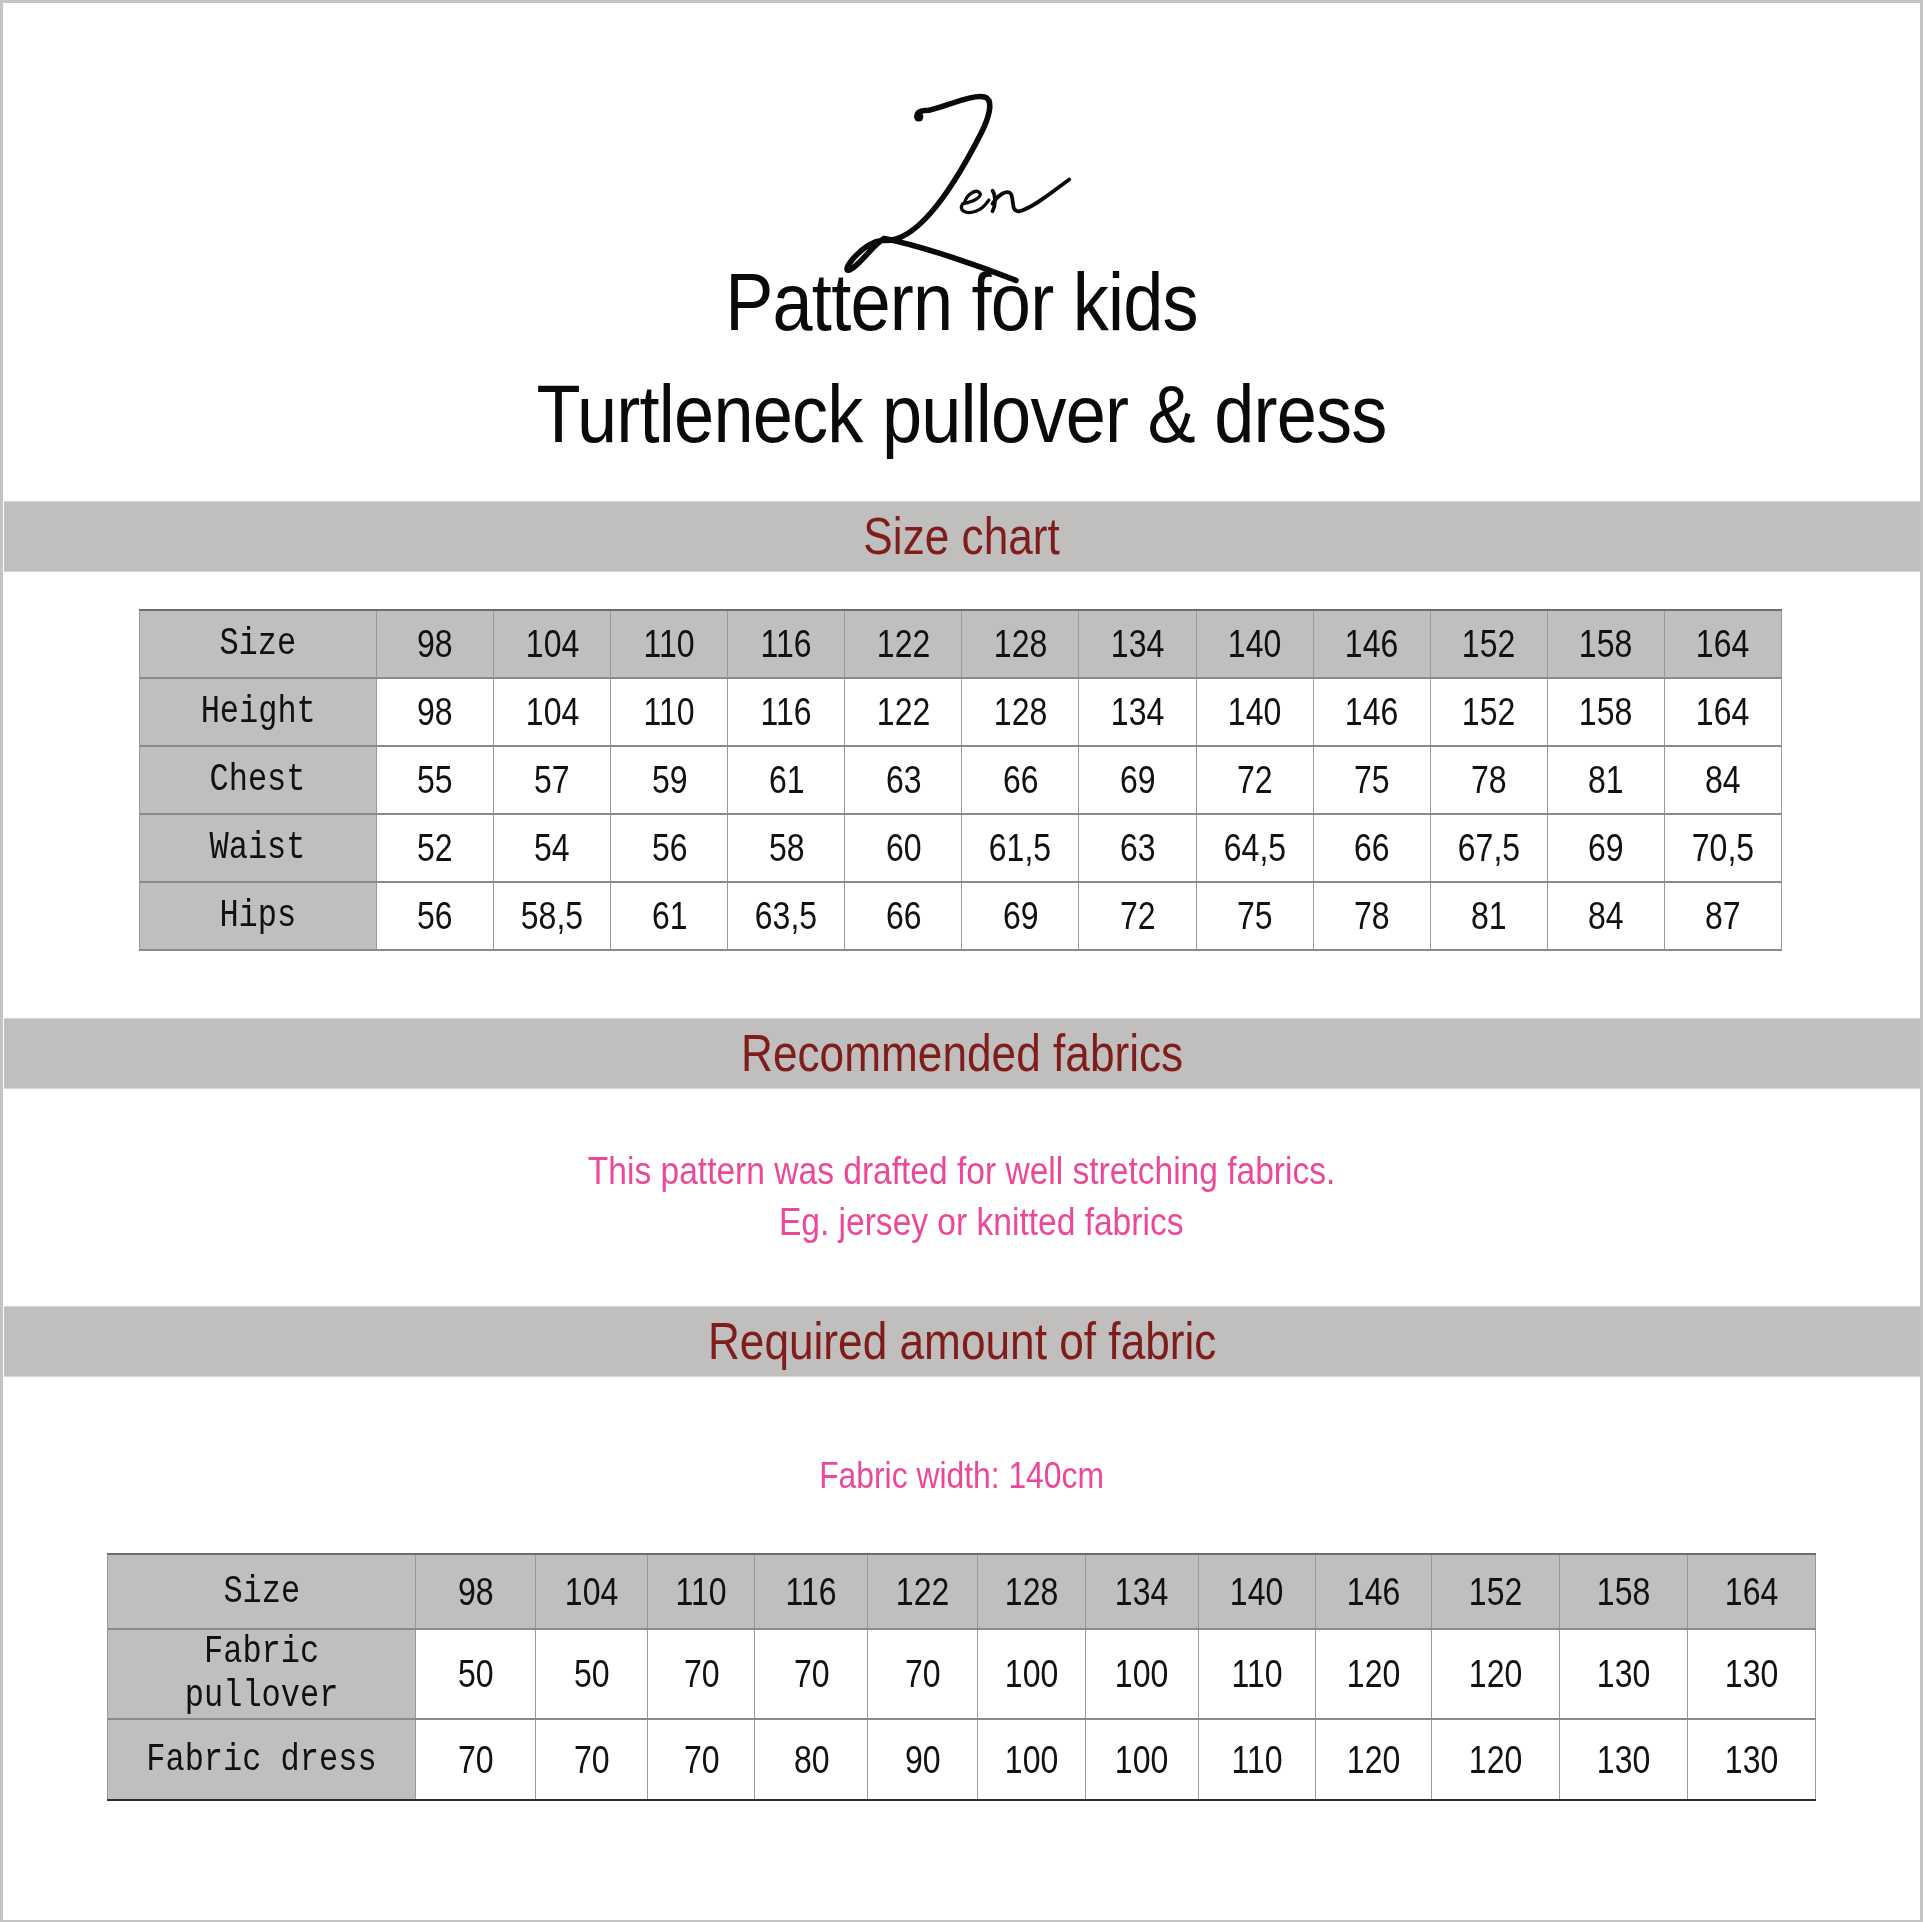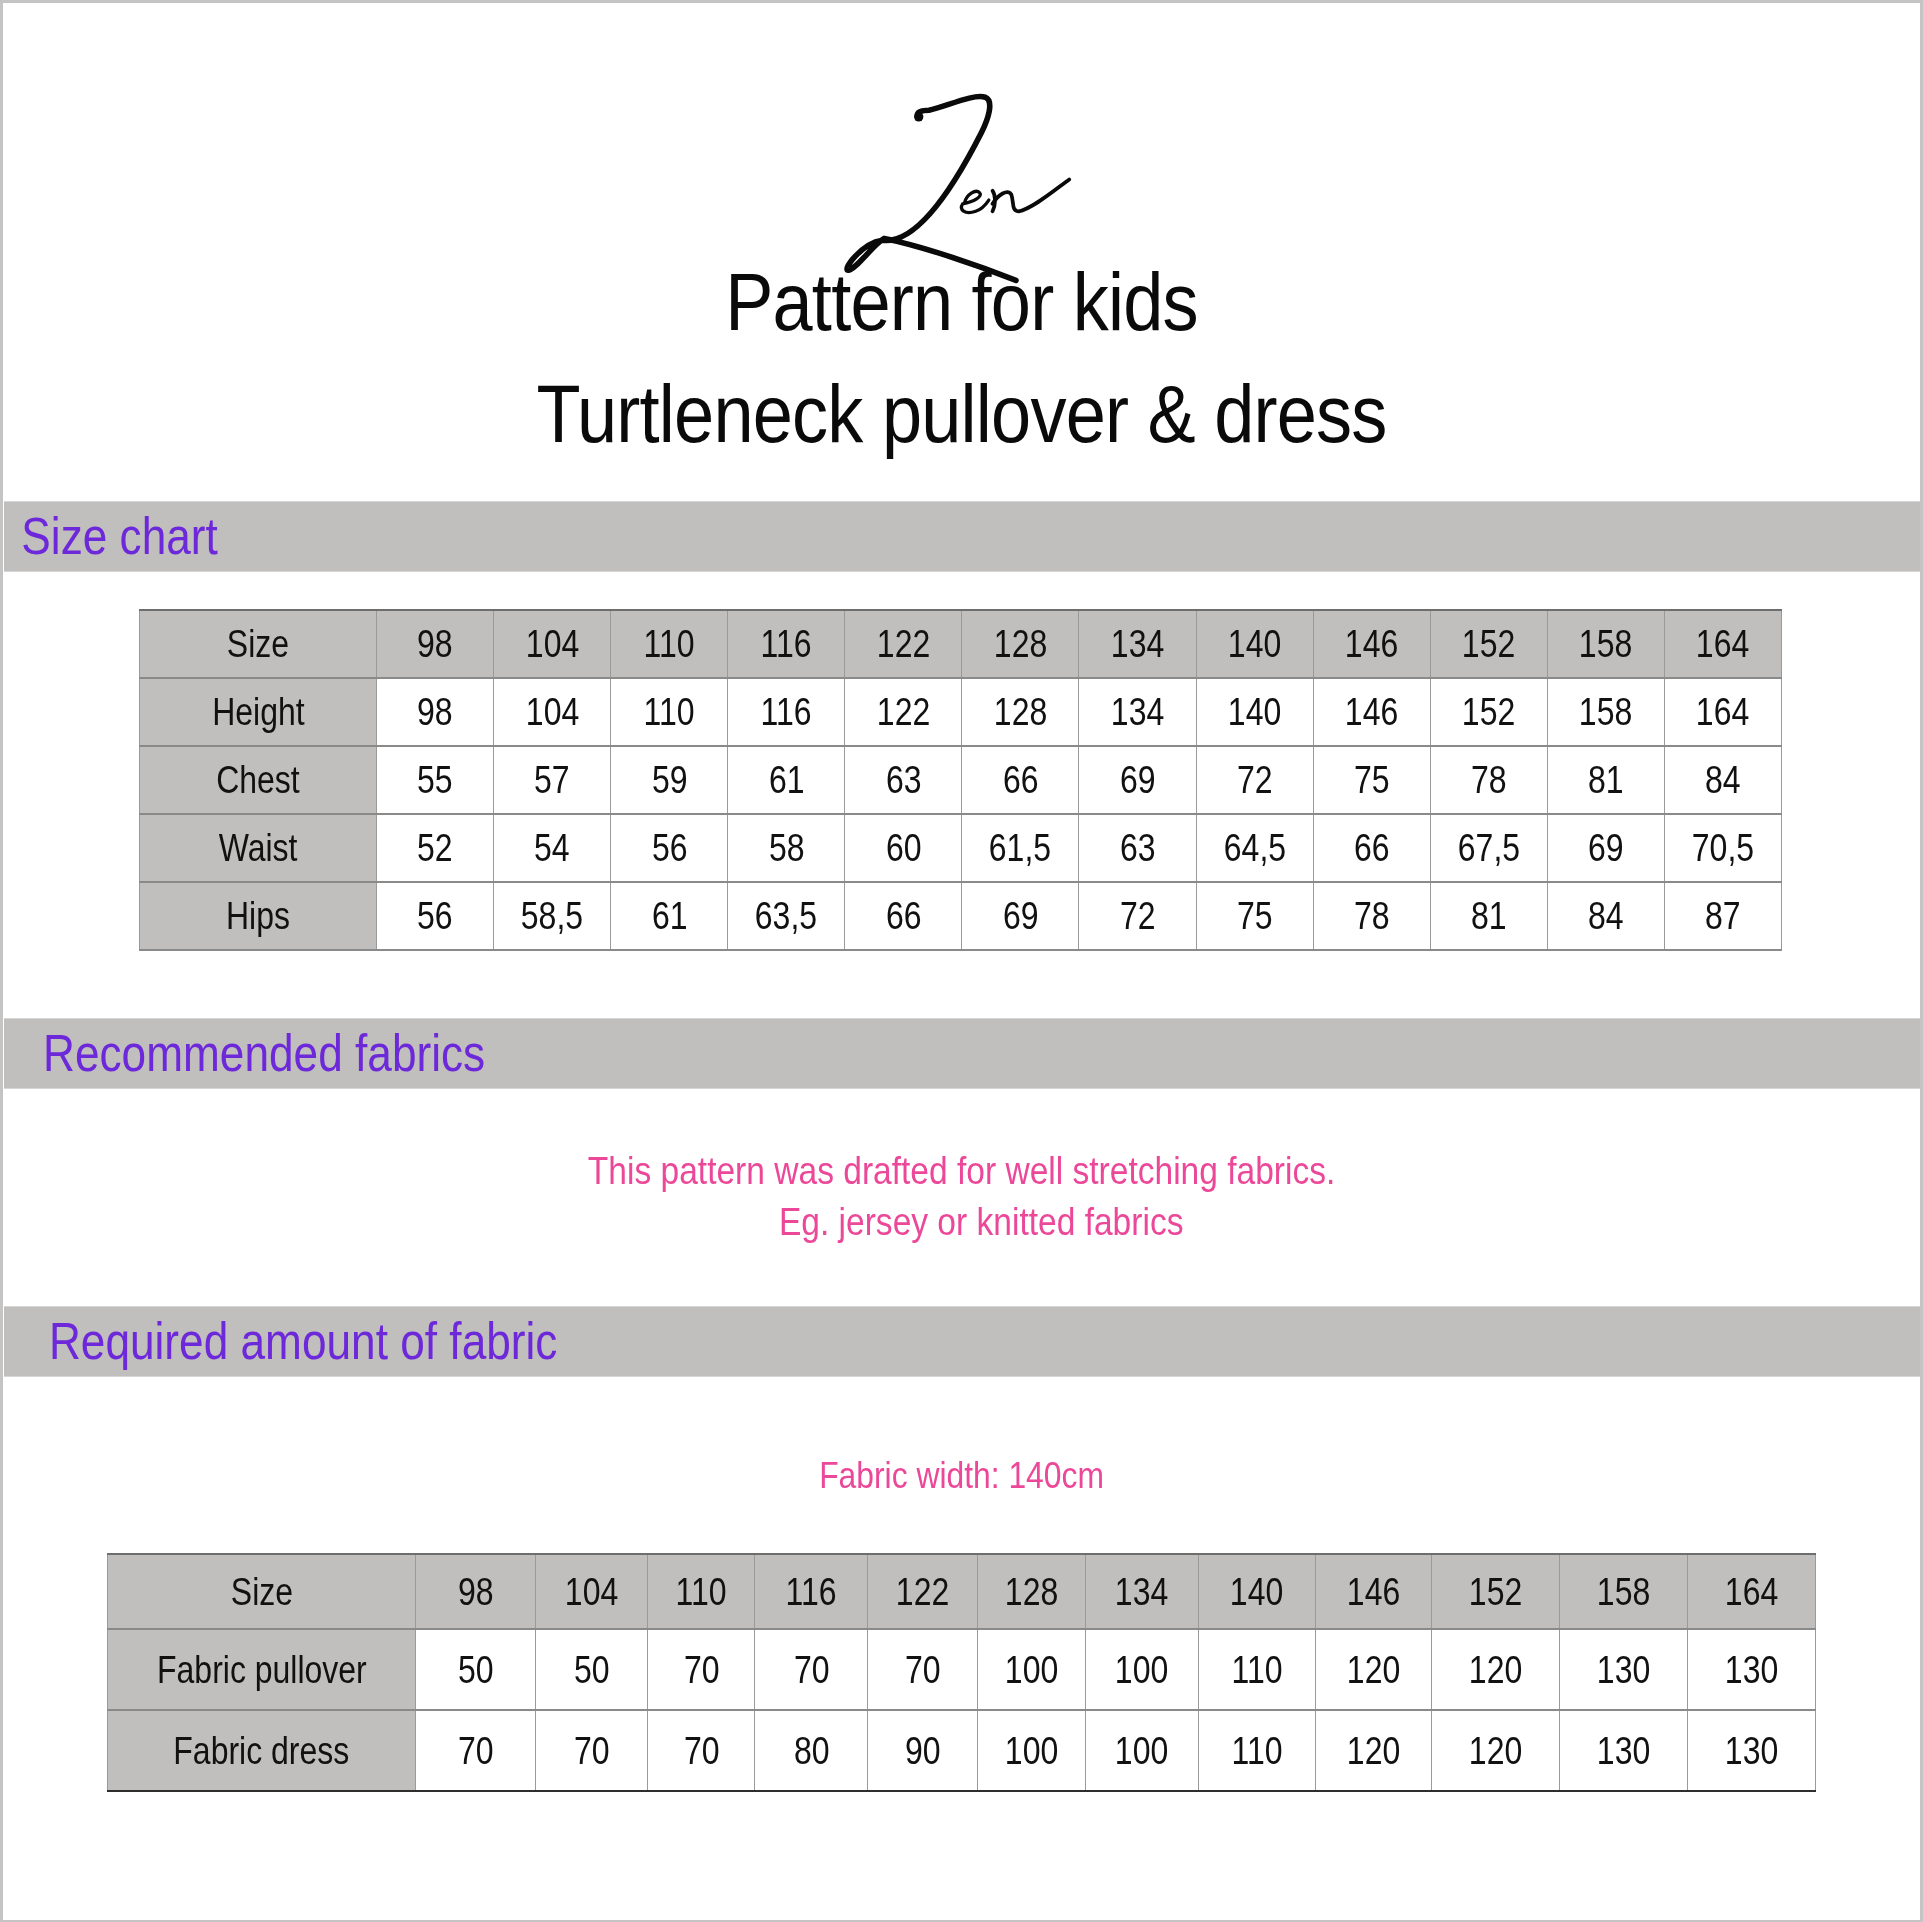--- a/index.html
+++ b/index.html
@@ -17,40 +17,40 @@
     position: absolute; left: 0; width: 1923px; text-align: center;
     font-weight: normal; color: #0a0a0a; margin: 0;
     letter-spacing: -0.9px;
   }
   .title1 { top: 255px; font-size: 82px; line-height: 94px; transform: scaleX(0.88); }
   .title2 { top: 367px; font-size: 82px; line-height: 94px; transform: scaleX(0.88); }
 
   .banner {
     position: absolute; left: 3.7px; width: 1916px; height: 69px;
     background: #c0bfbd; border-top: 0.9px solid #d6d6d6; border-bottom: 0.9px solid #d6d6d6;
-    line-height: 69px; font-size: 52px; color: #6d28d9;
+    text-align: center; line-height: 69px; font-size: 52px; color: #7f1d1d;
   }
   .banner span { display: inline-block; transform: scaleX(0.85); }
   .b1 { top: 501px; }
   .b2 { top: 1018px; }
   .b3 { top: 1306px; }
 
   table.grid {
     position: absolute; border-collapse: collapse; table-layout: fixed;
     font-size: 39px; color: #111;
   }
   table.grid td {
     text-align: center; vertical-align: middle; padding: 0;
     border-left: 1.4px solid #9a9a9a; border-right: 1.4px solid #9a9a9a;
     border-top: 2.8px solid #8a8a8a; border-bottom: 2.8px solid #8a8a8a;
     background: #ffffff;
   }
   table.grid td span { display: inline-block; transform: scaleX(0.82); }
   table.grid tr.head td { background: #c0bfbd; }
-  table.grid td.label { background: #c0bfbd; }
+  table.grid td.label { background: #c0bfbd; font-family: Liberation Mono, monospace; }
   table.grid tr:first-child td { border-top: 2.8px solid #6e6e6e; }
   .t1 { left: 139px; top: 609px; width: 1643px; }
   .t1 td { height: 66px; }
   .t1 td.label { width: 234px; }
   .t1 td.dark-left { border-left: 1.9px solid #444; }
 
   .t2 { left: 107px; top: 1553px; width: 1709px; }
   .t2 td { height: 79px; }
   .t2 tr.head td { height: 73px; }
   .t2 tr:last-child td { border-bottom: 2.8px solid #2e2e2e; }

